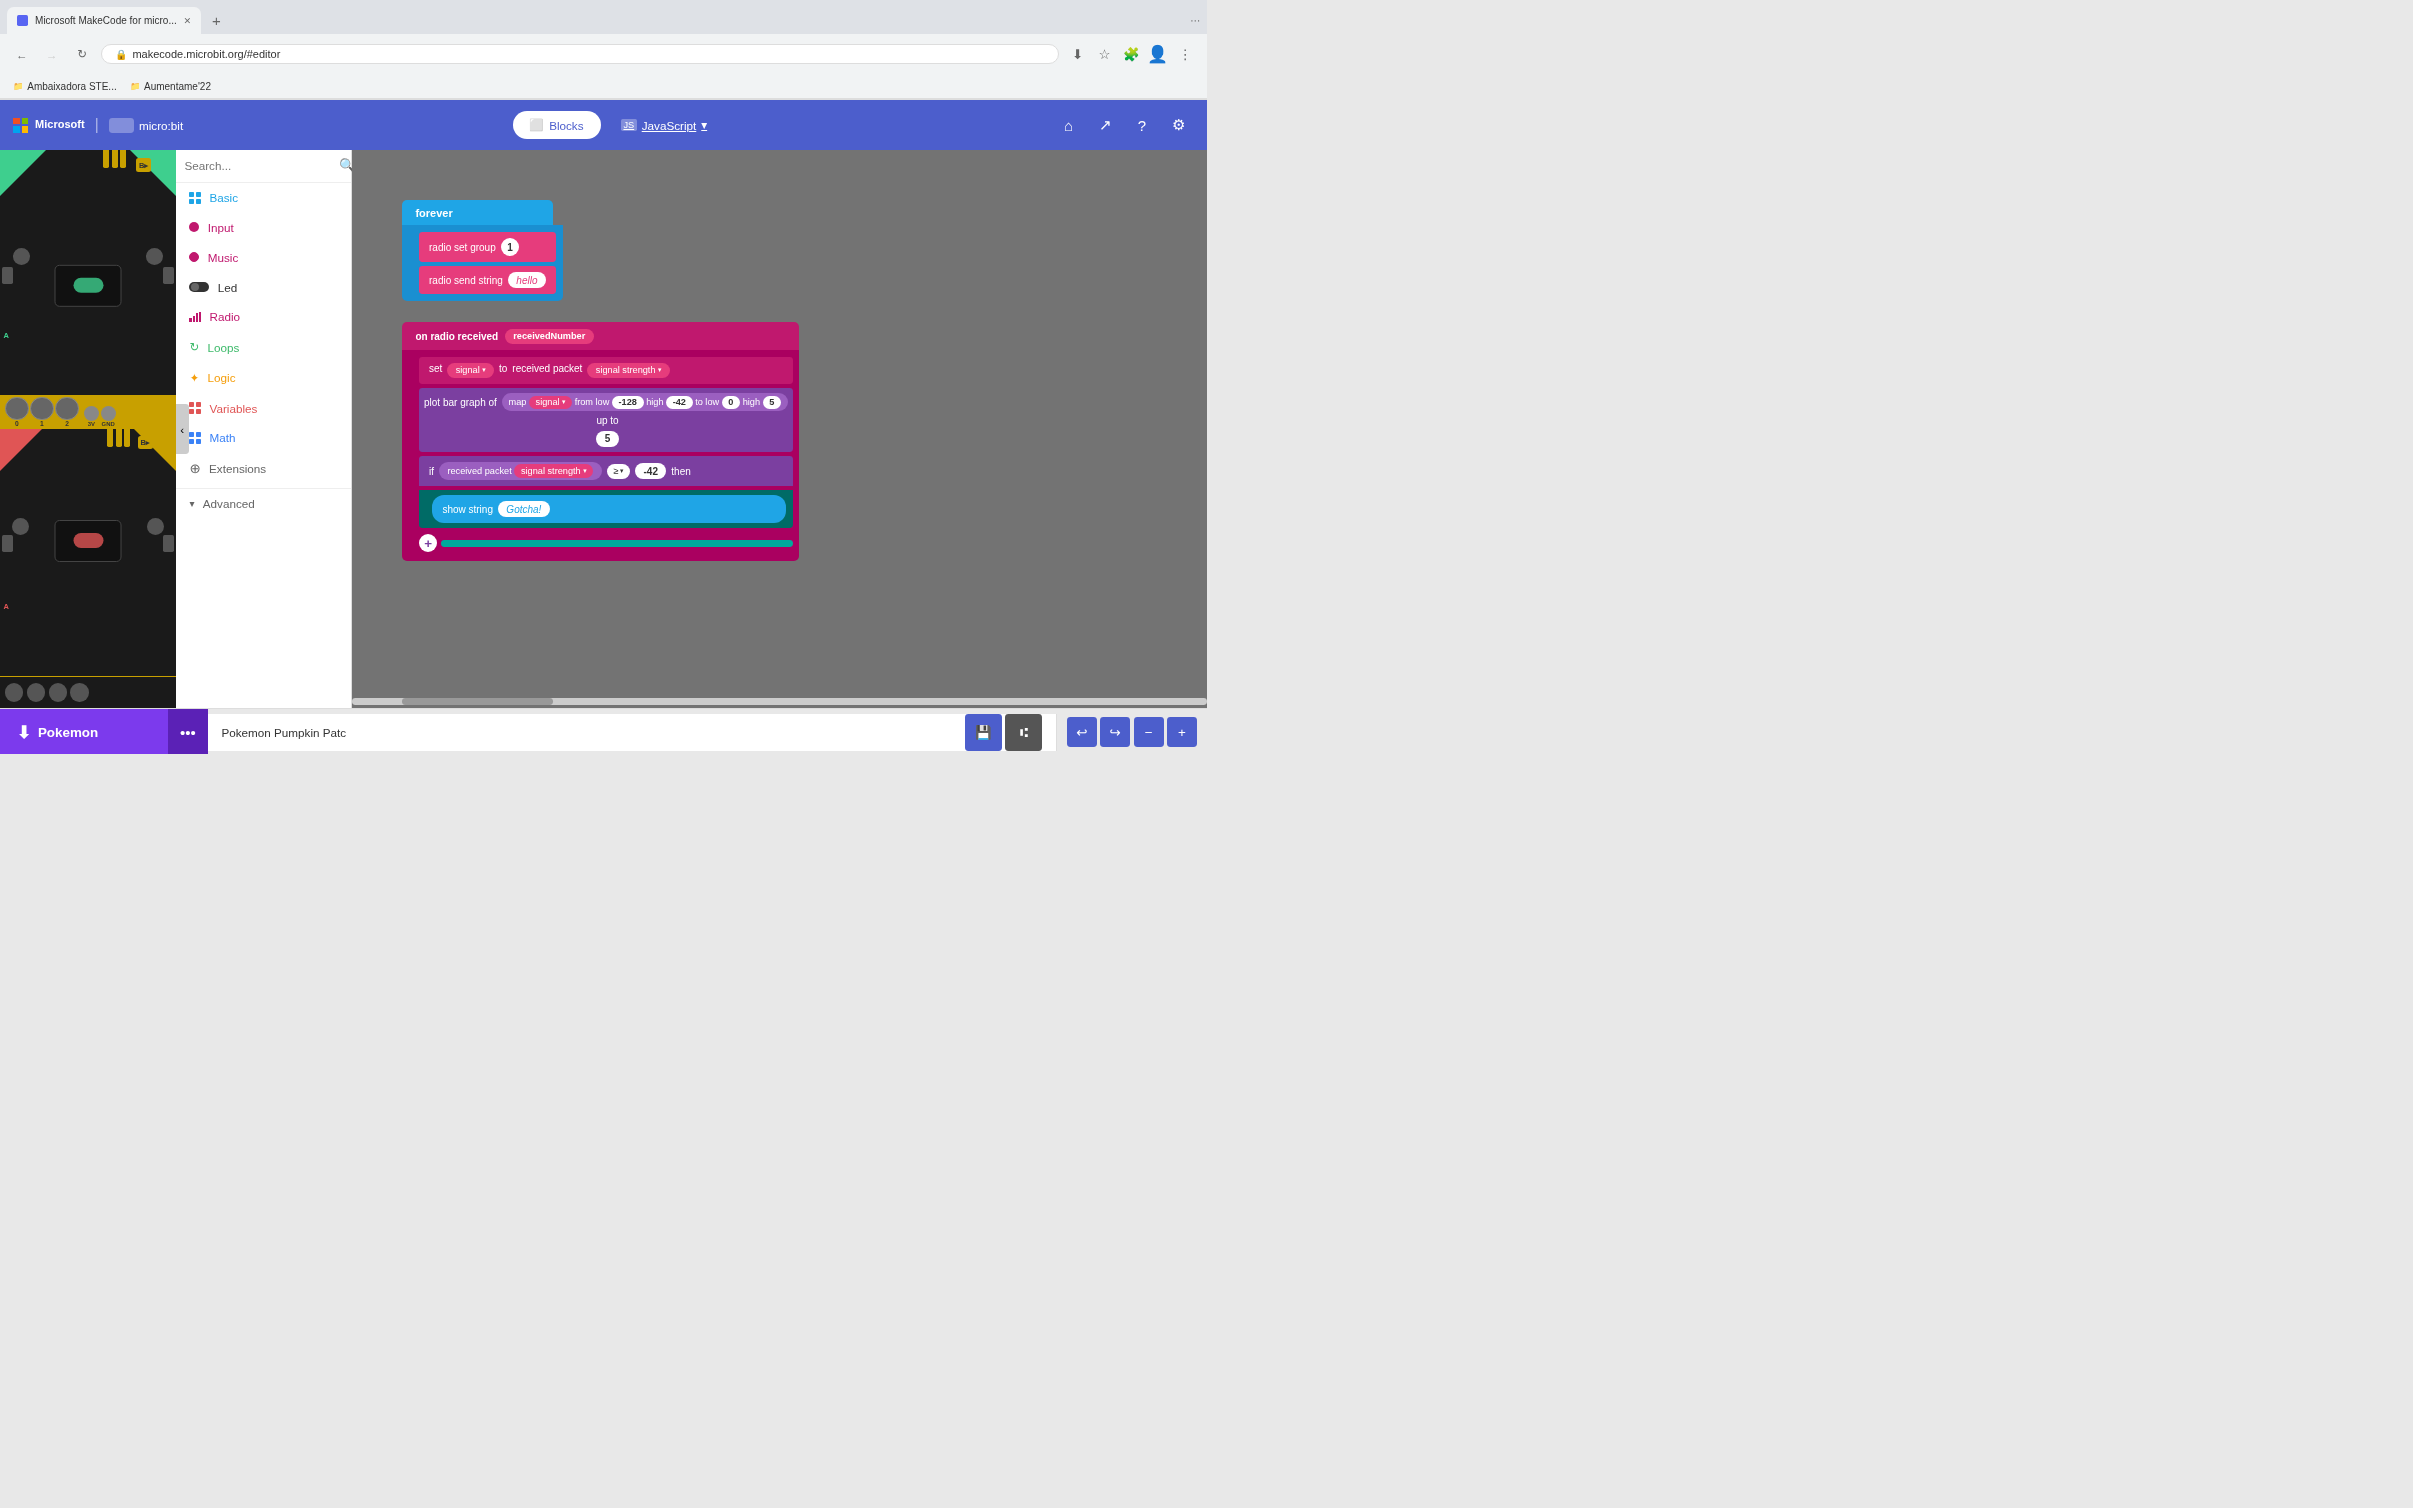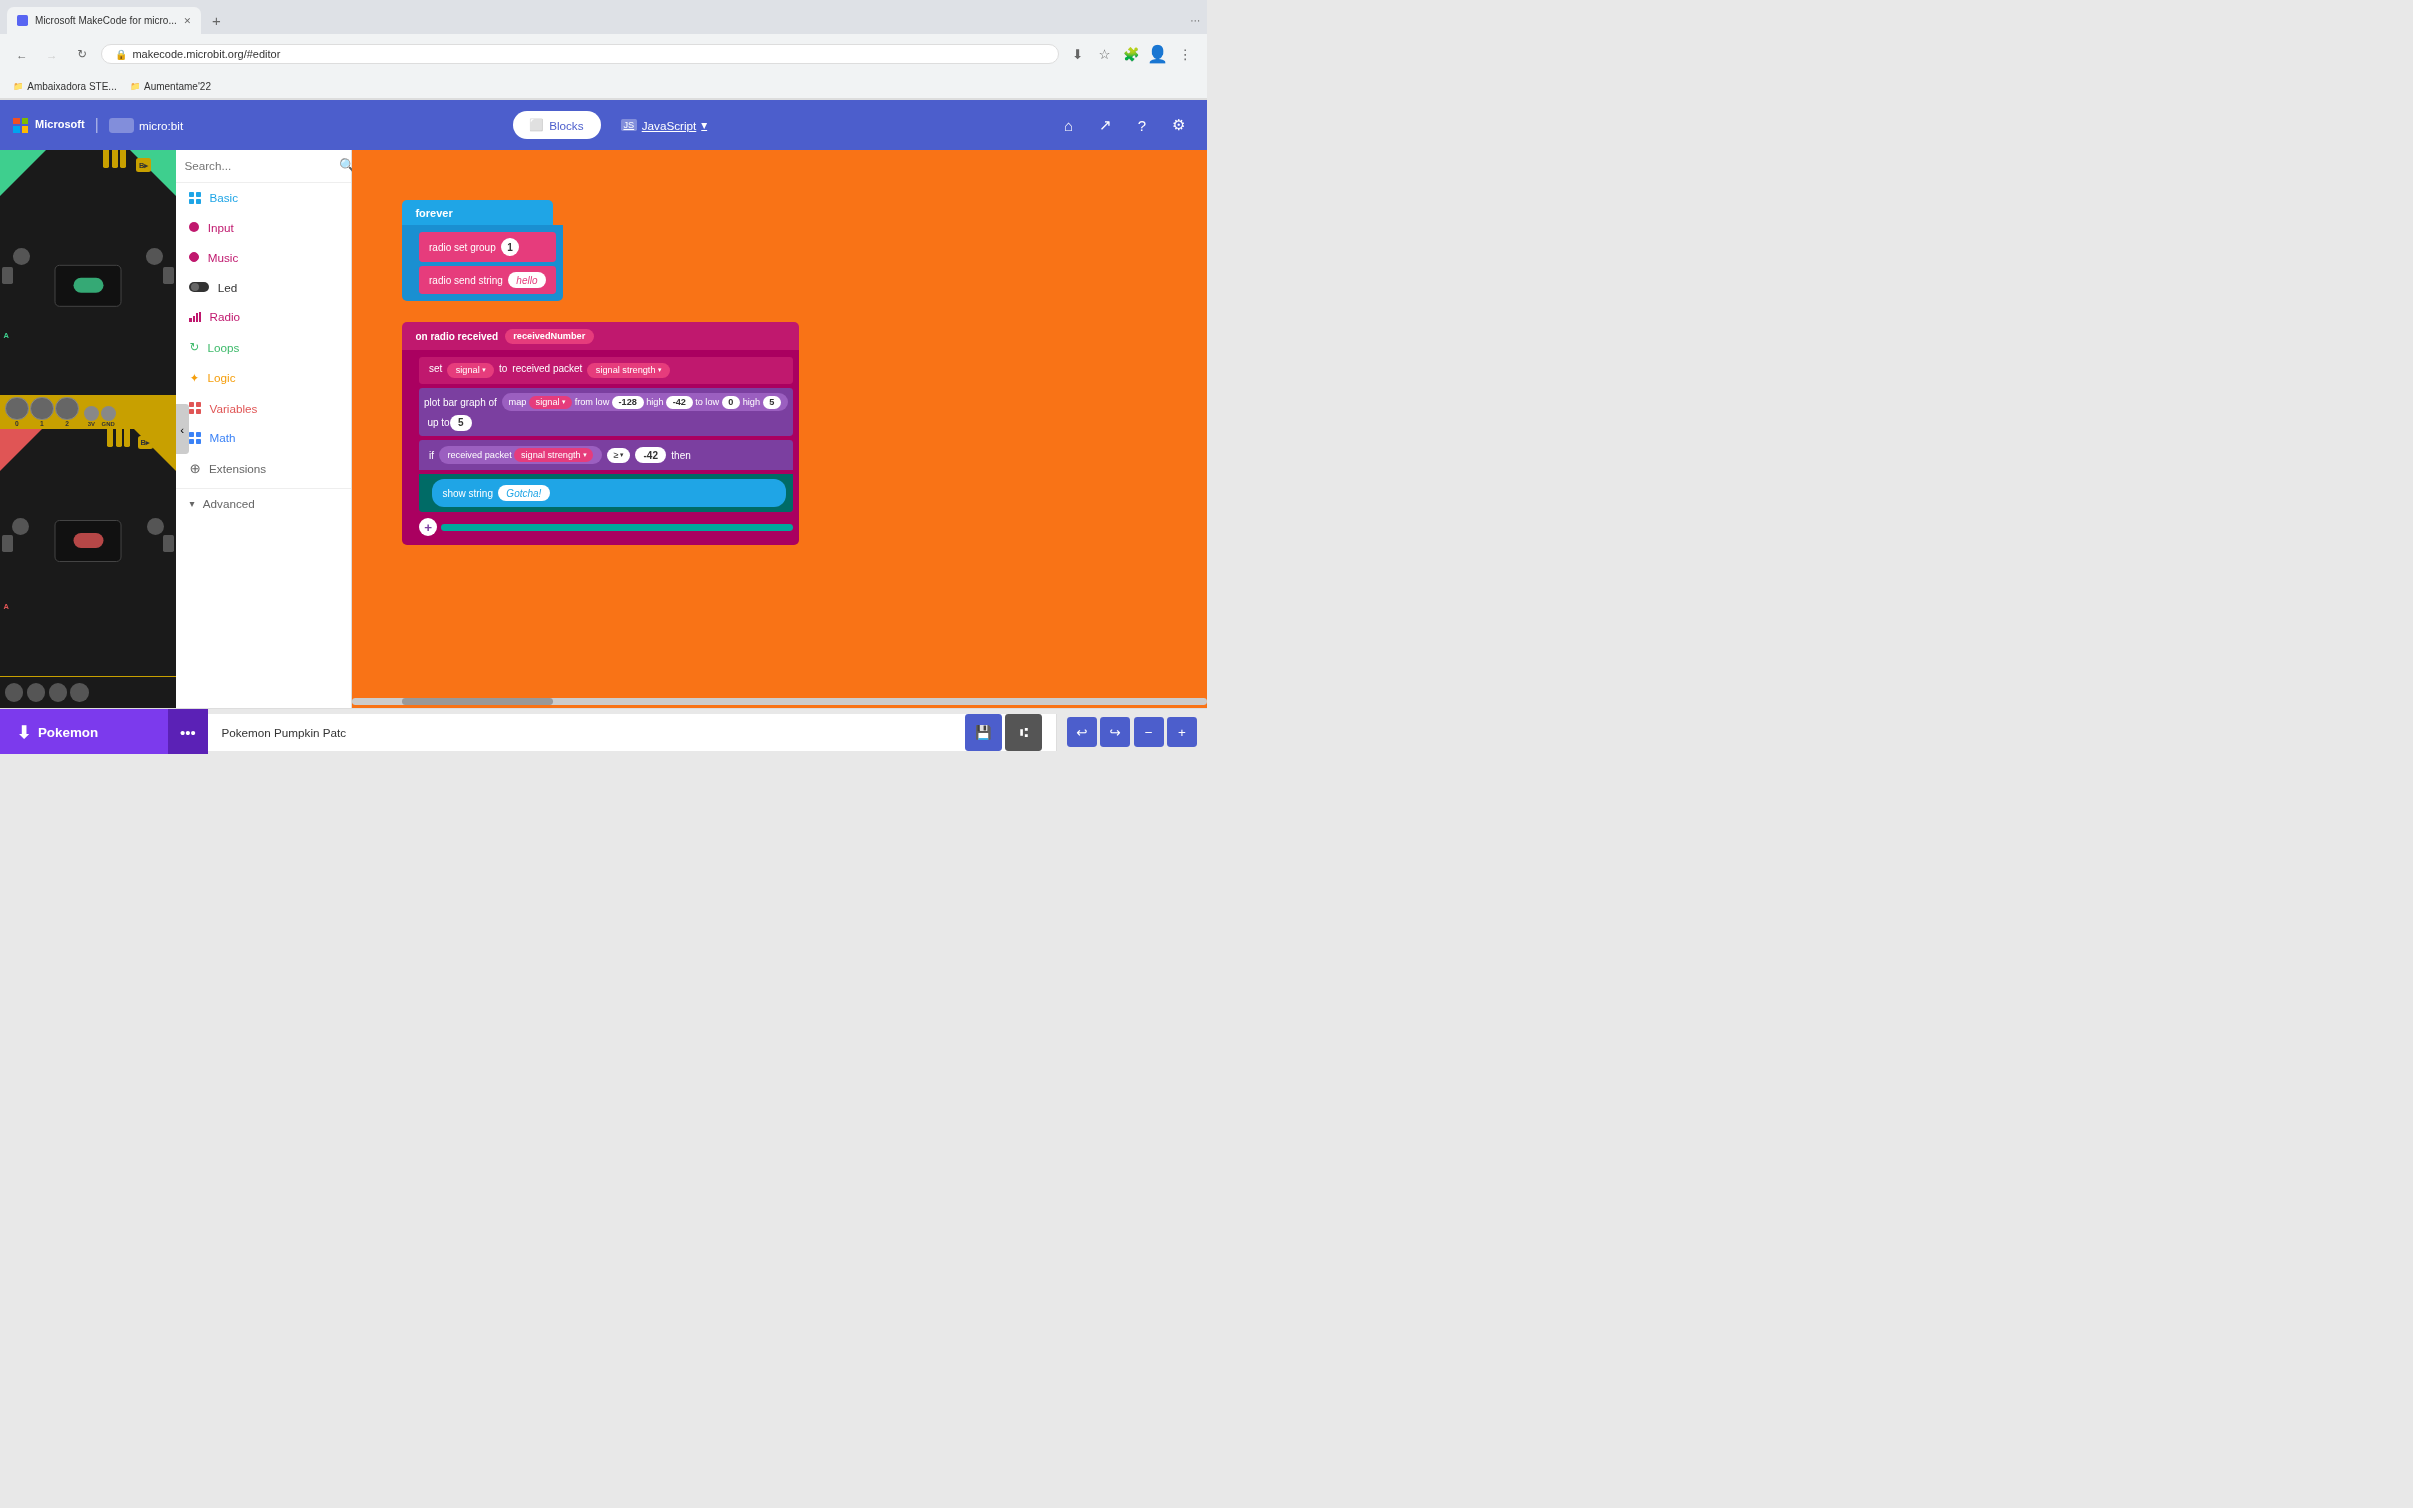--- a/index.html
+++ b/index.html
@@ -50,21 +50,21 @@
     .sidebar { width: 176px; background: white; display: flex; flex-direction: column; border-right: 0.8px solid #ddd; }
     .search-bar { padding: 8.4px; display: flex; align-items: center; border-bottom: 0.8px solid #eee; }
     .search-input { flex: 1; border: none; outline: none; font-size: 11.7px; color: #666; }
     .search-icon { color: #888; font-size: 13.4px; cursor: pointer; }
 
     .sidebar-item { display: flex; align-items: center; padding: 8.4px 13.4px; gap: 8.4px; cursor: pointer; font-size: 11.7px; font-weight: 500; }
 
     .advanced-item { display: flex; align-items: center; padding: 8.4px 13.4px; gap: 8.4px; cursor: pointer; font-size: 11.7px; font-weight: 500; color: #666; }
 
     
-    .code-editor { flex: 1; background: #f97316; padding: 6px; overflow: hidden; position: relative; }
+    .code-editor { flex: 1; background: #737373; padding: 6px; overflow: hidden; position: relative; }
 
     
     .bottom-bar { height: 47px; display: flex; align-items: center; border-top: 0.8px solid #ddd; }
     .download-btn { background: #7c3aed; color: white; display: flex; align-items: center; gap: 6.7px; padding: 0 17px; height: 100%; font-size: 13.4px; font-weight: 600; cursor: pointer; min-width: 168px; }
     .download-icon { font-size: 17px; }
     .more-btn { background: #5b21b6; color: white; width: 40px; height: 100%; display: flex; align-items: center; justify-content: center; cursor: pointer; font-size: 15px; }
     .project-name-bar { flex: 1; display: flex; align-items: center; padding: 0 13.4px; background: white; border-right: 0.8px solid #ddd; }
     .project-name-input { border: none; outline: none; font-size: 11.7px; color: #333; flex: 1; }
     .save-btn { width: 37px; height: 37px; background: #4c5ecc; border-radius: 3.4px; display: flex; align-items: center; justify-content: center; cursor: pointer; color: white; margin-right: 3.4px; }
     .github-btn { width: 37px; height: 37px; background: #555; border-radius: 3.4px; display: flex; align-items: center; justify-content: center; cursor: pointer; color: white; }
@@ -399,21 +399,21 @@
                 <span>to low</span>
                 <span style="background:white;border-radius:17px;padding:1.7px 6.7px;color:#333;font-size:9.2px;font-weight:600;">
                   <span>0</span>
                 </span>
                 <span>high</span>
                 <span style="background:white;border-radius:17px;padding:1.7px 6.7px;color:#333;font-size:9.2px;font-weight:600;">
                   <span>5</span>
                 </span>
               </span>
             </div>
-            <div style="display:flex;align-items:center;color:white;font-size:10px;padding-left:3.4px;">
+            <div style="display:flex;align-items:center;gap:5px;color:white;font-size:10px;padding-left:3.4px;flex-direction:column;">
               <span>up to</span>
               <span style="background:white;border-radius:17px;padding:2.5px 8.4px;color:#333;font-size:10px;font-weight:600;">
                 <span>5</span>
               </span>
             </div>
           </div>
 
           <div style="background:#7b3fa0;border-radius:3.4px 3.4px 0 0;padding:5.9px 10px;display:flex;align-items:center;gap:5px;color:white;font-size:10px;flex-wrap:wrap;">
             <span>if</span>
             <span style="background:#9b5fc0;border-radius:17px;padding:2.5px 8.4px;font-size:9.2px;color:white;display:flex;align-items:center;gap:2.5px;">

